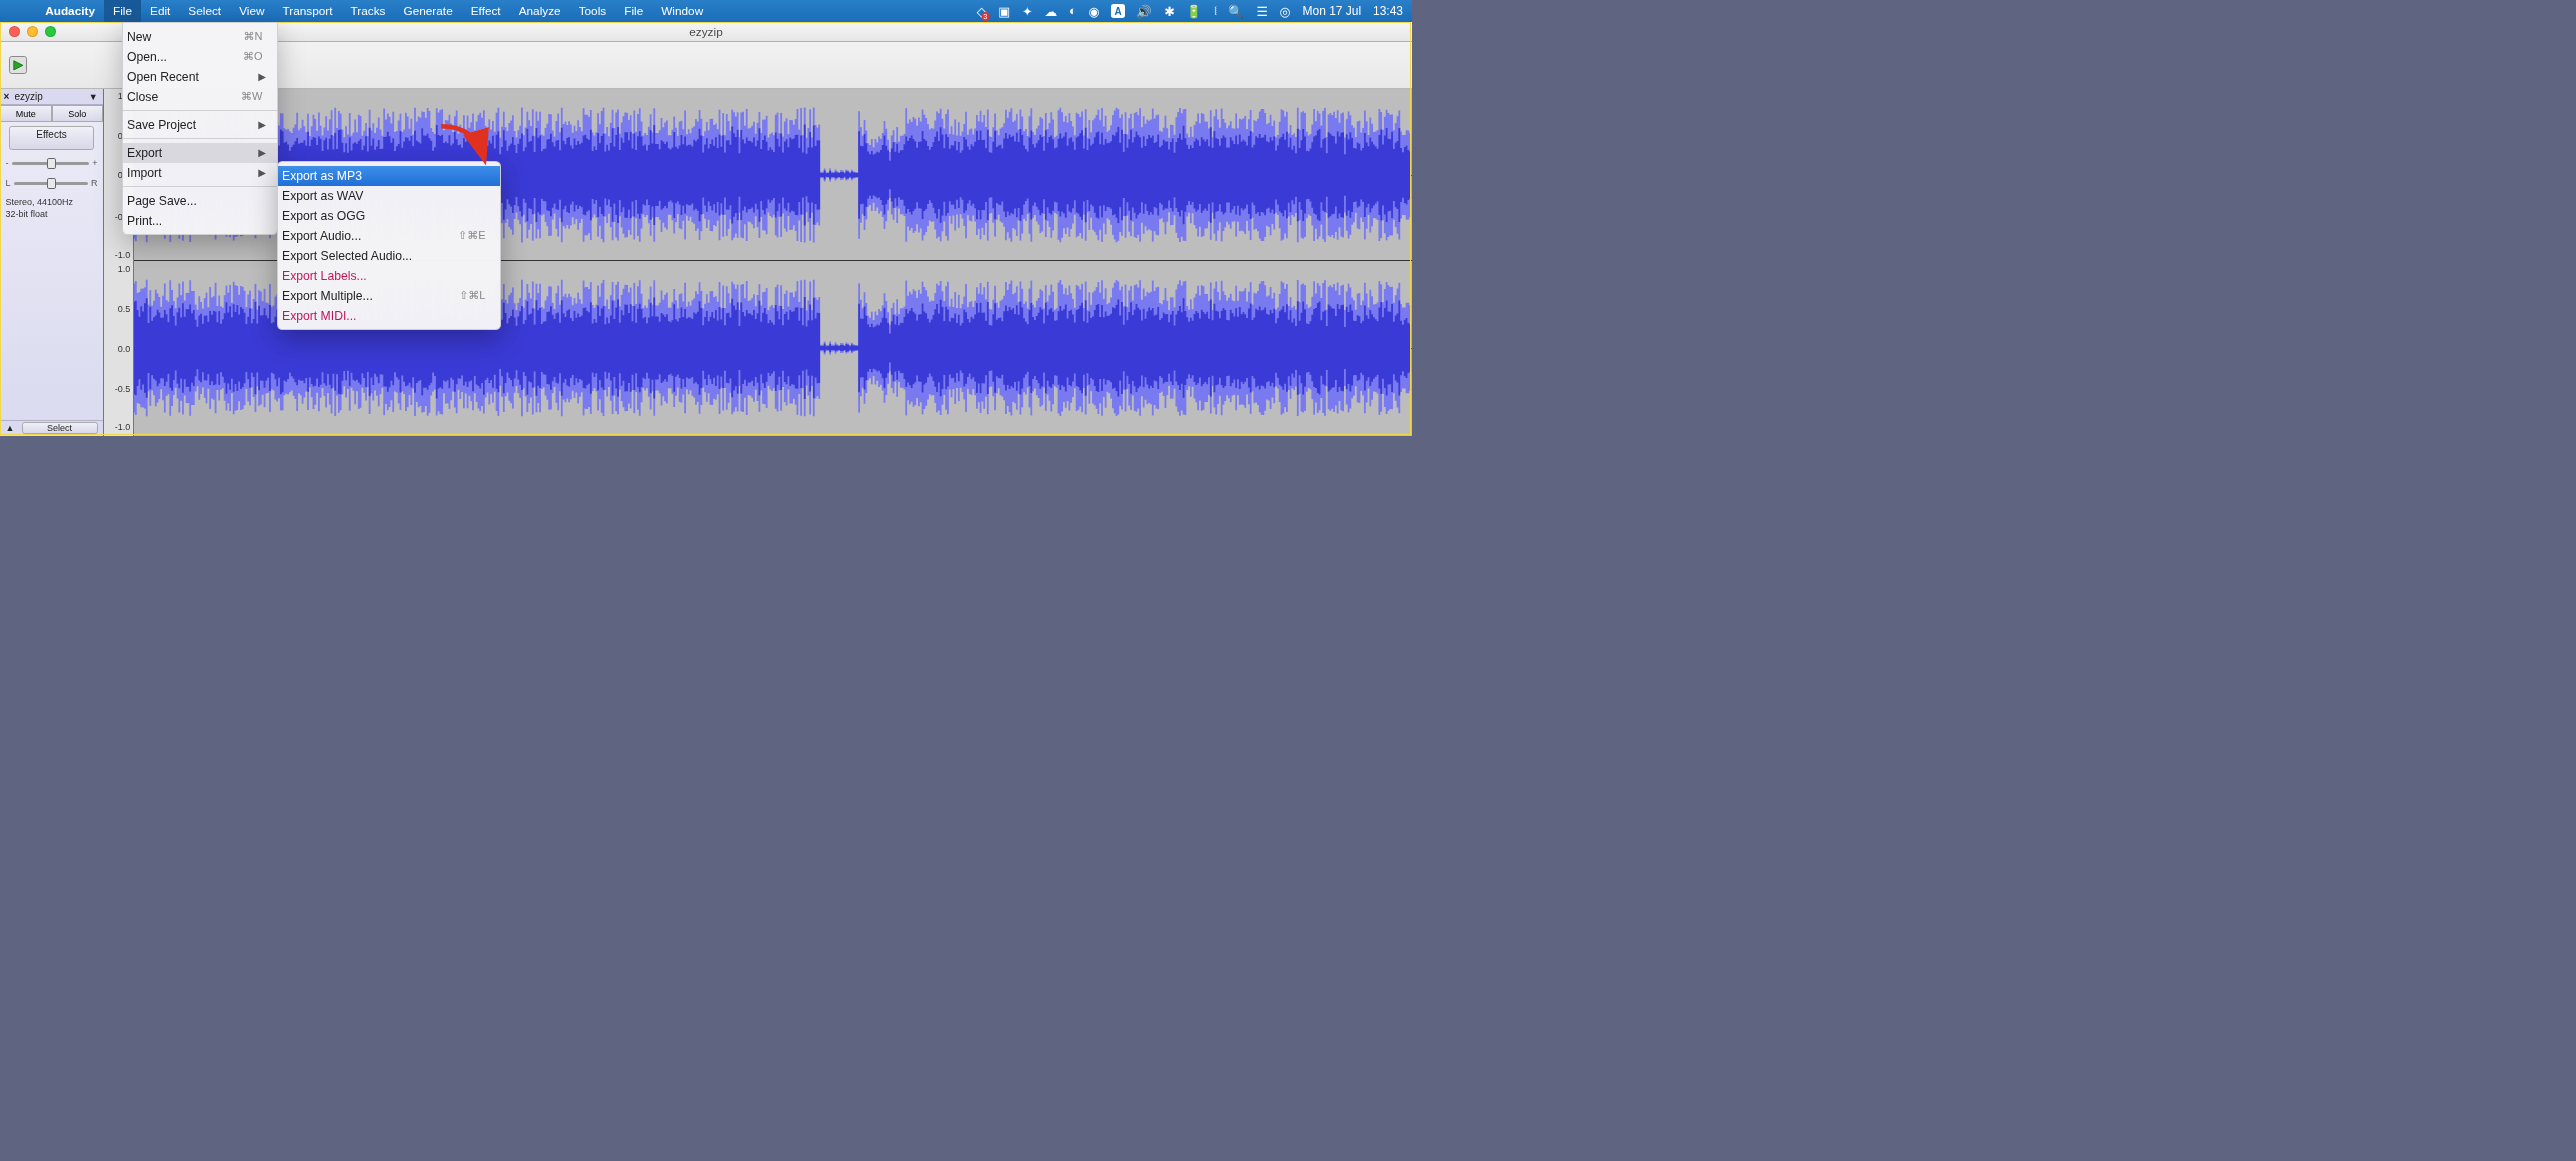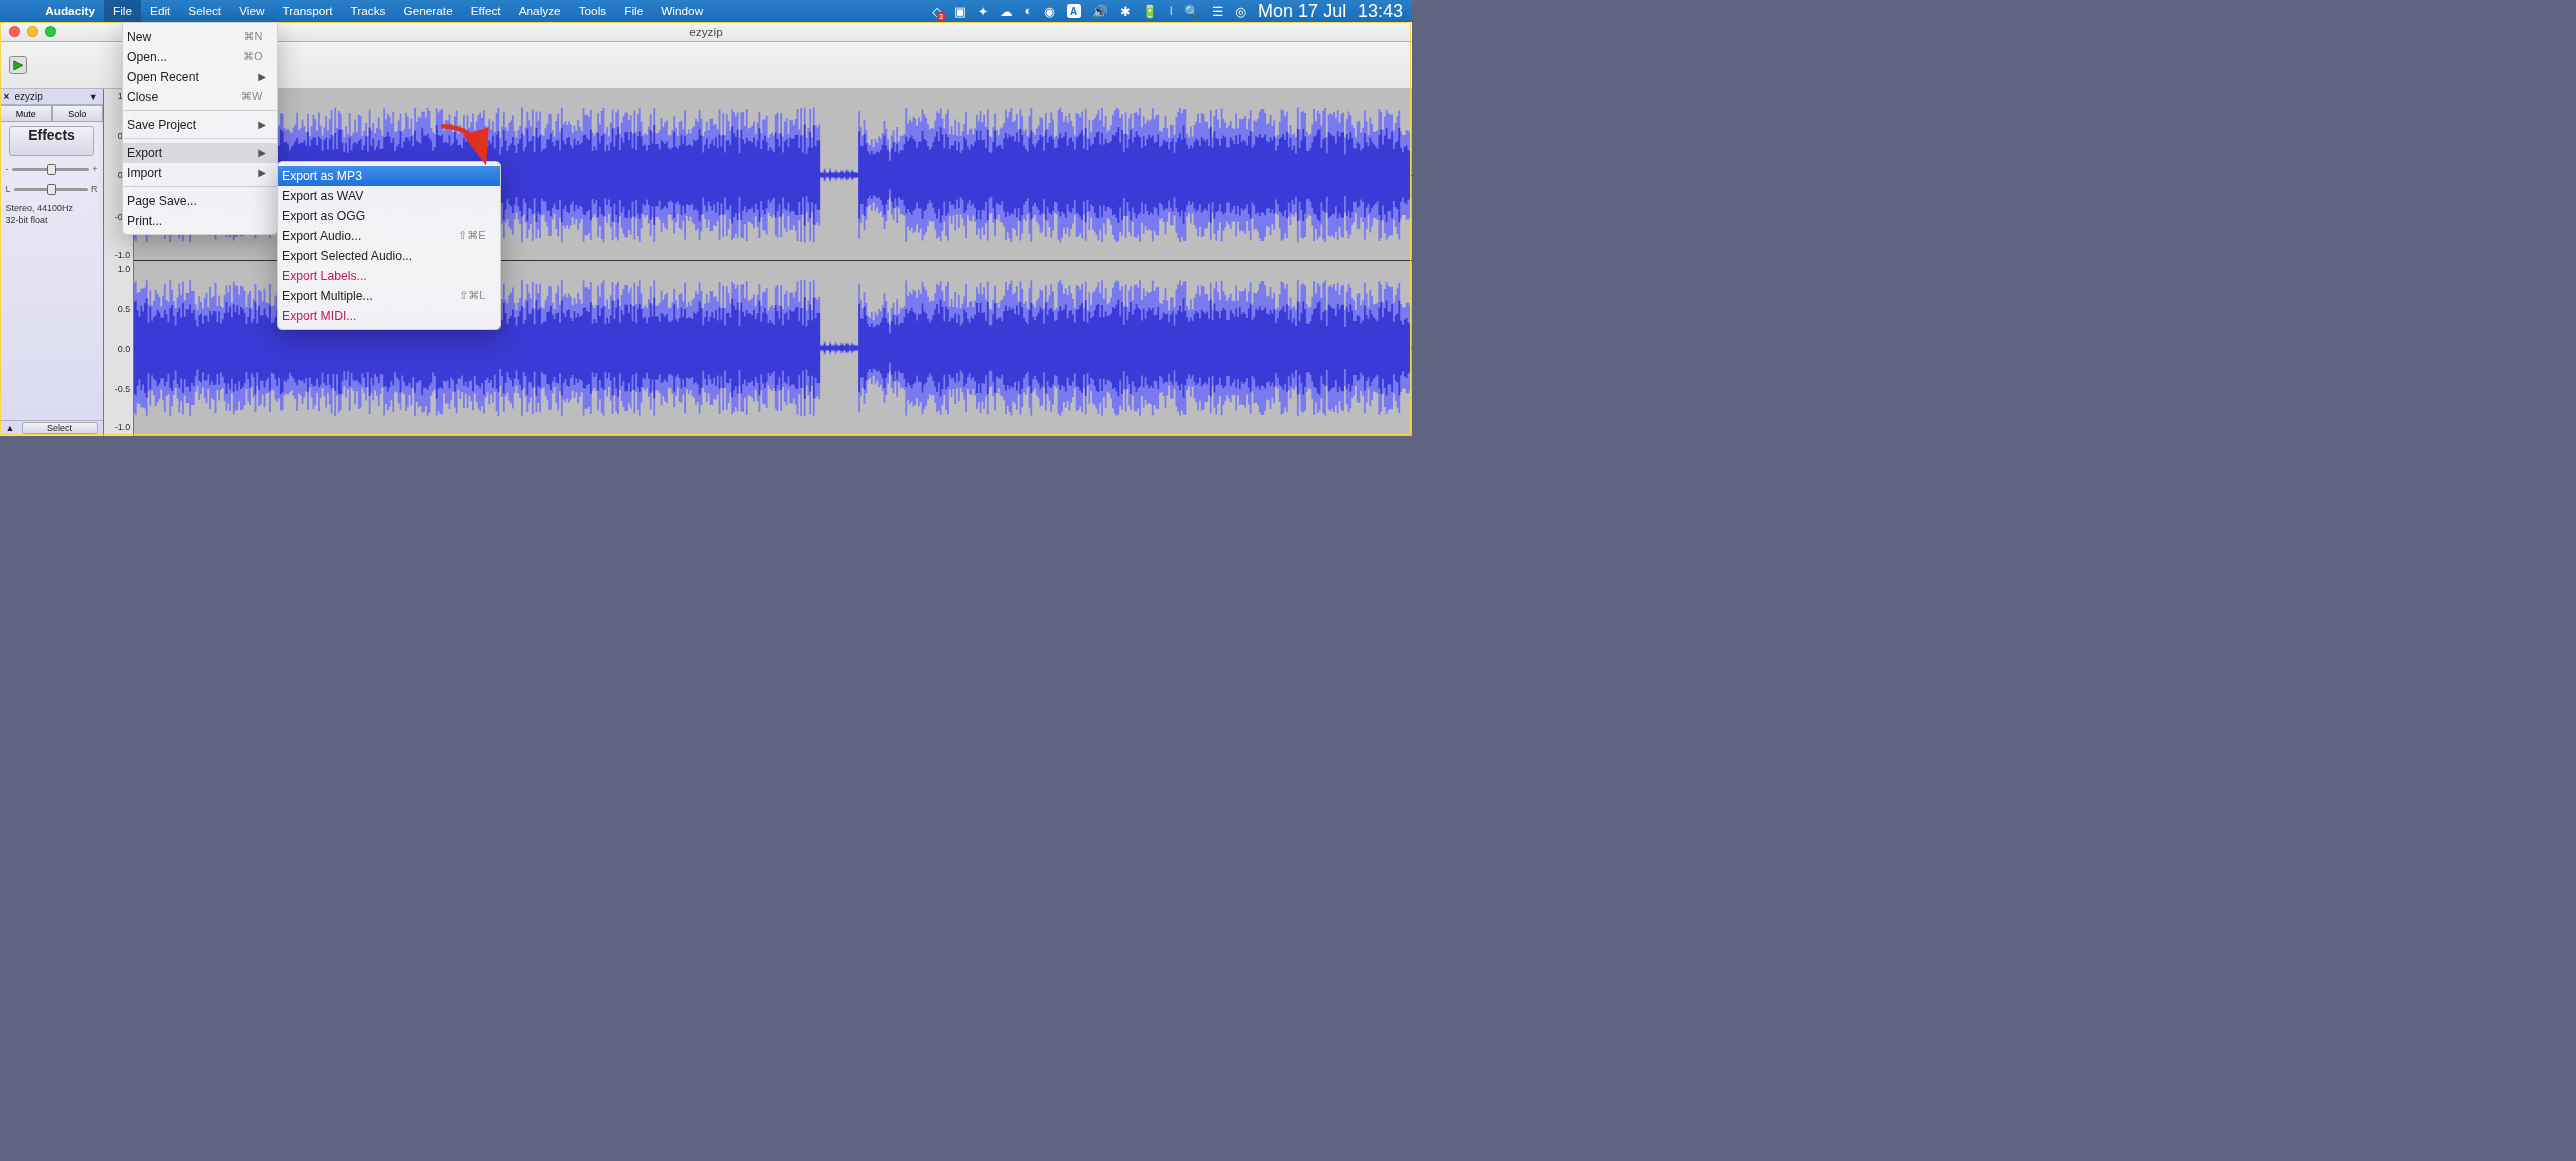--- a/index.html
+++ b/index.html
@@ -12,21 +12,21 @@
   display: flex; align-items: center; color: #fff; font-size: 11.8px;
   position: relative; z-index: 100;
 }
 .apple-logo { width: 18px; text-align: center; margin-left: 11px; margin-right: 7.2px; font-size: 13.6px; }
 .app-name { font-weight: bold; padding: 0 9px; text-align: right; }
 .menubar-item { padding: 0 9px; cursor: default; height: 22px; display: flex; align-items: center; }
 .menubar-item.active { background: #185a99; }
 .menubar-spacer { flex: 1; }
 .menubar-right { display: flex; align-items: center; gap: 11.8px; padding-right: 9px; }
 .menubar-right .icon { font-size: 12.7px; }
-.menubar-date { font-size: 18px; text-align: right; }
+.menubar-date { font-size: 12px; text-align: right; }
 
 
 .window { position: absolute; top: 22px; left: 0; right: 0; }
 .titlebar {
   height: 20px; background: linear-gradient(180deg, #f6f6f6, #e6e6e6);
   border-bottom: 0.9px solid #b1b1b1; display: flex; align-items: center;
   position: relative;
 }
 .traffic-lights { display: flex; gap: 7.2px; padding-left: 9px; }
 .traffic-light { width: 11px; height: 11px; border-radius: 50%; border: 0.5px solid rgba(0,0,0,0.15); }
@@ -52,21 +52,21 @@
   width: 104px; background: linear-gradient(180deg, #ececf7, #dadaf0);
   border-right: 0.9px solid #777; font-size: 10px; color: #222;
   display: flex; flex-direction: column;
 }
 .track-header { height: 16.3px; display: flex; align-items: center; background:#d9d9ef; border-bottom:0.9px solid #b0b0c8; }
 .track-x { width: 12.7px; text-align: center; font-weight: bold; cursor: default; }
 .track-name { flex:1; padding-left:1.8px; }
 .track-menu-arrow { padding-right: 5.4px; font-size:9px; }
 .mute-solo { display: flex; height: 17px; }
 .mute-solo button { flex:1; font-size:9px; background:linear-gradient(180deg,#f0f0f8,#d8d8e8); border:0.9px solid #aaa; cursor:default; }
-.effects-btn { height: 30px; margin: 3.6px 9px; font-size:14px; background:linear-gradient(180deg,#f0f0f8,#d8d8e8); border:0.9px solid #aaa; border-radius:2.7px; text-align:center; line-height:16.3px;font-weight:bold; }
+.effects-btn { height: 24px; margin: 3.6px 9px; font-size:10px; background:linear-gradient(180deg,#f0f0f8,#d8d8e8); border:0.9px solid #aaa; border-radius:2.7px; text-align:center; line-height:16.3px; }
 .slider-row { height: 20px; display:flex; align-items:center; padding: 0 5.4px; gap:3.6px; font-size:9px; color:#555;}
 .slider-track { flex:1; height:3.6px; background:#999; border-radius:1.8px; position:relative;}
 .slider-thumb { position:absolute; top:-3.6px; left:45%; width:9px; height:11px; background:#e8e8e8; border:0.9px solid #666; border-radius:1.8px;}
 .track-info-text { font-size: 9px; padding: 3.6px 5.4px; line-height:11.8px; color:#333; }
 .track-panel-spacer { flex:1; }
 .track-collapse { height:16.3px; display:flex; align-items:center; border-top:0.9px solid #b0b0c8; background:#d9d9ef;}
 .track-collapse-arrow { padding: 0 5.4px; font-size:9px;}
 .track-select-btn { flex:1; margin:0.9px 5.4px 0.9px 1.8px; font-size:9px; background:linear-gradient(180deg,#f0f0f8,#d8d8e8); border:0.9px solid #aaa; border-radius:2.7px; text-align:center;}
 
 

